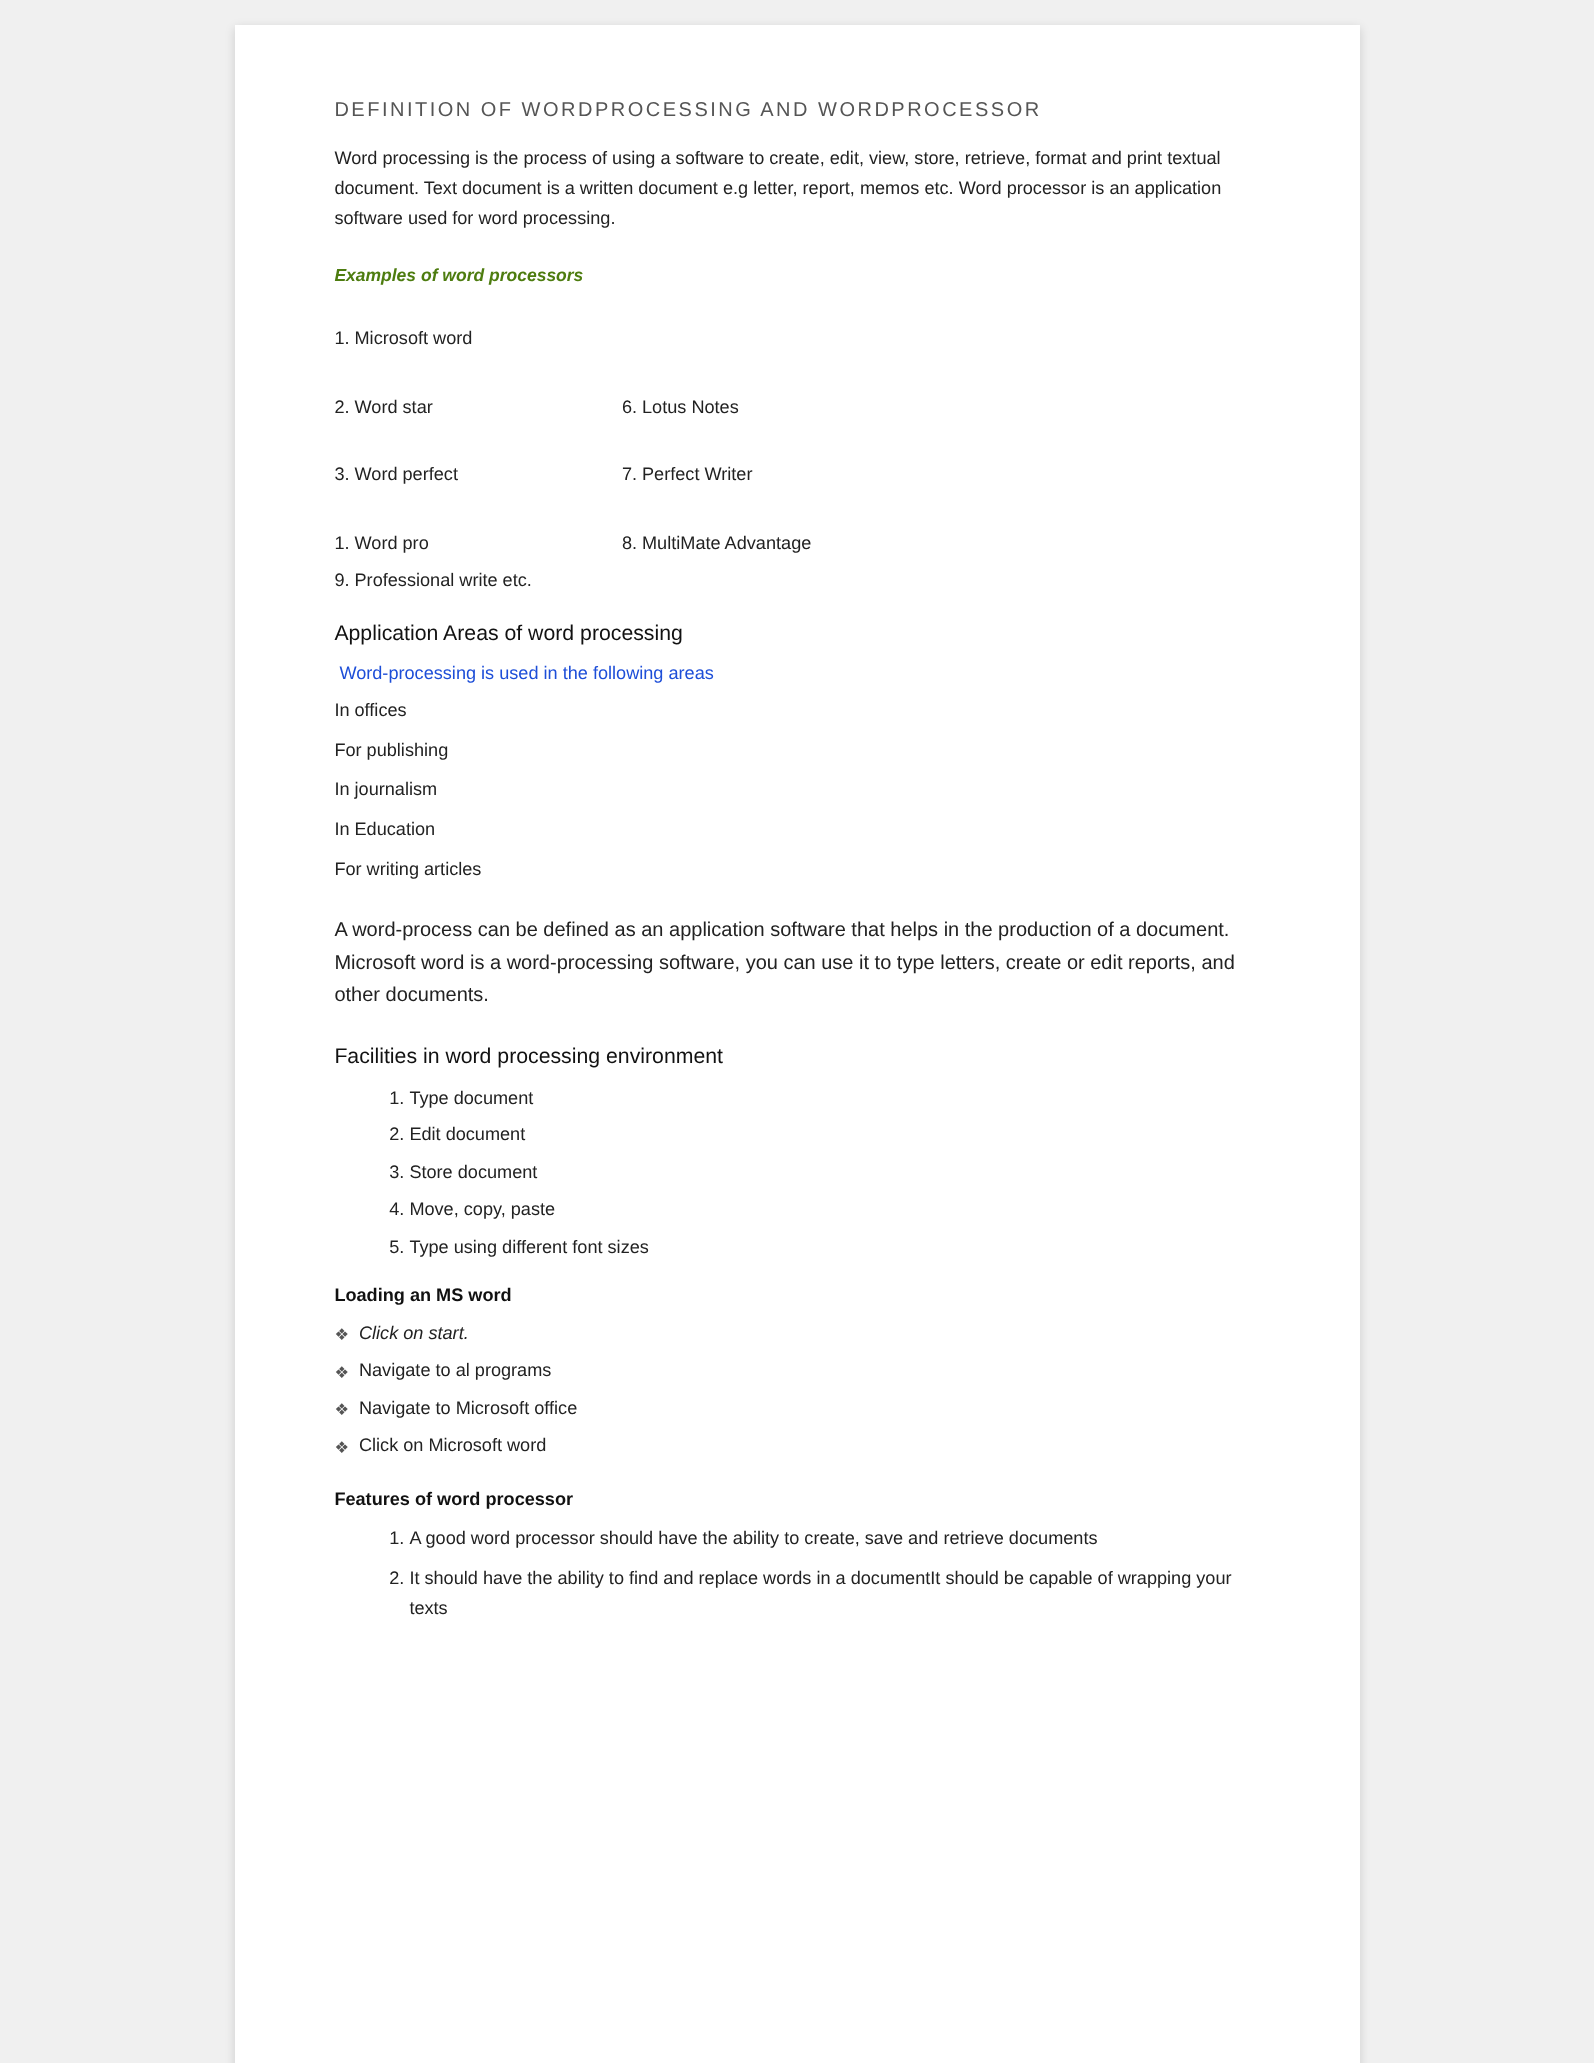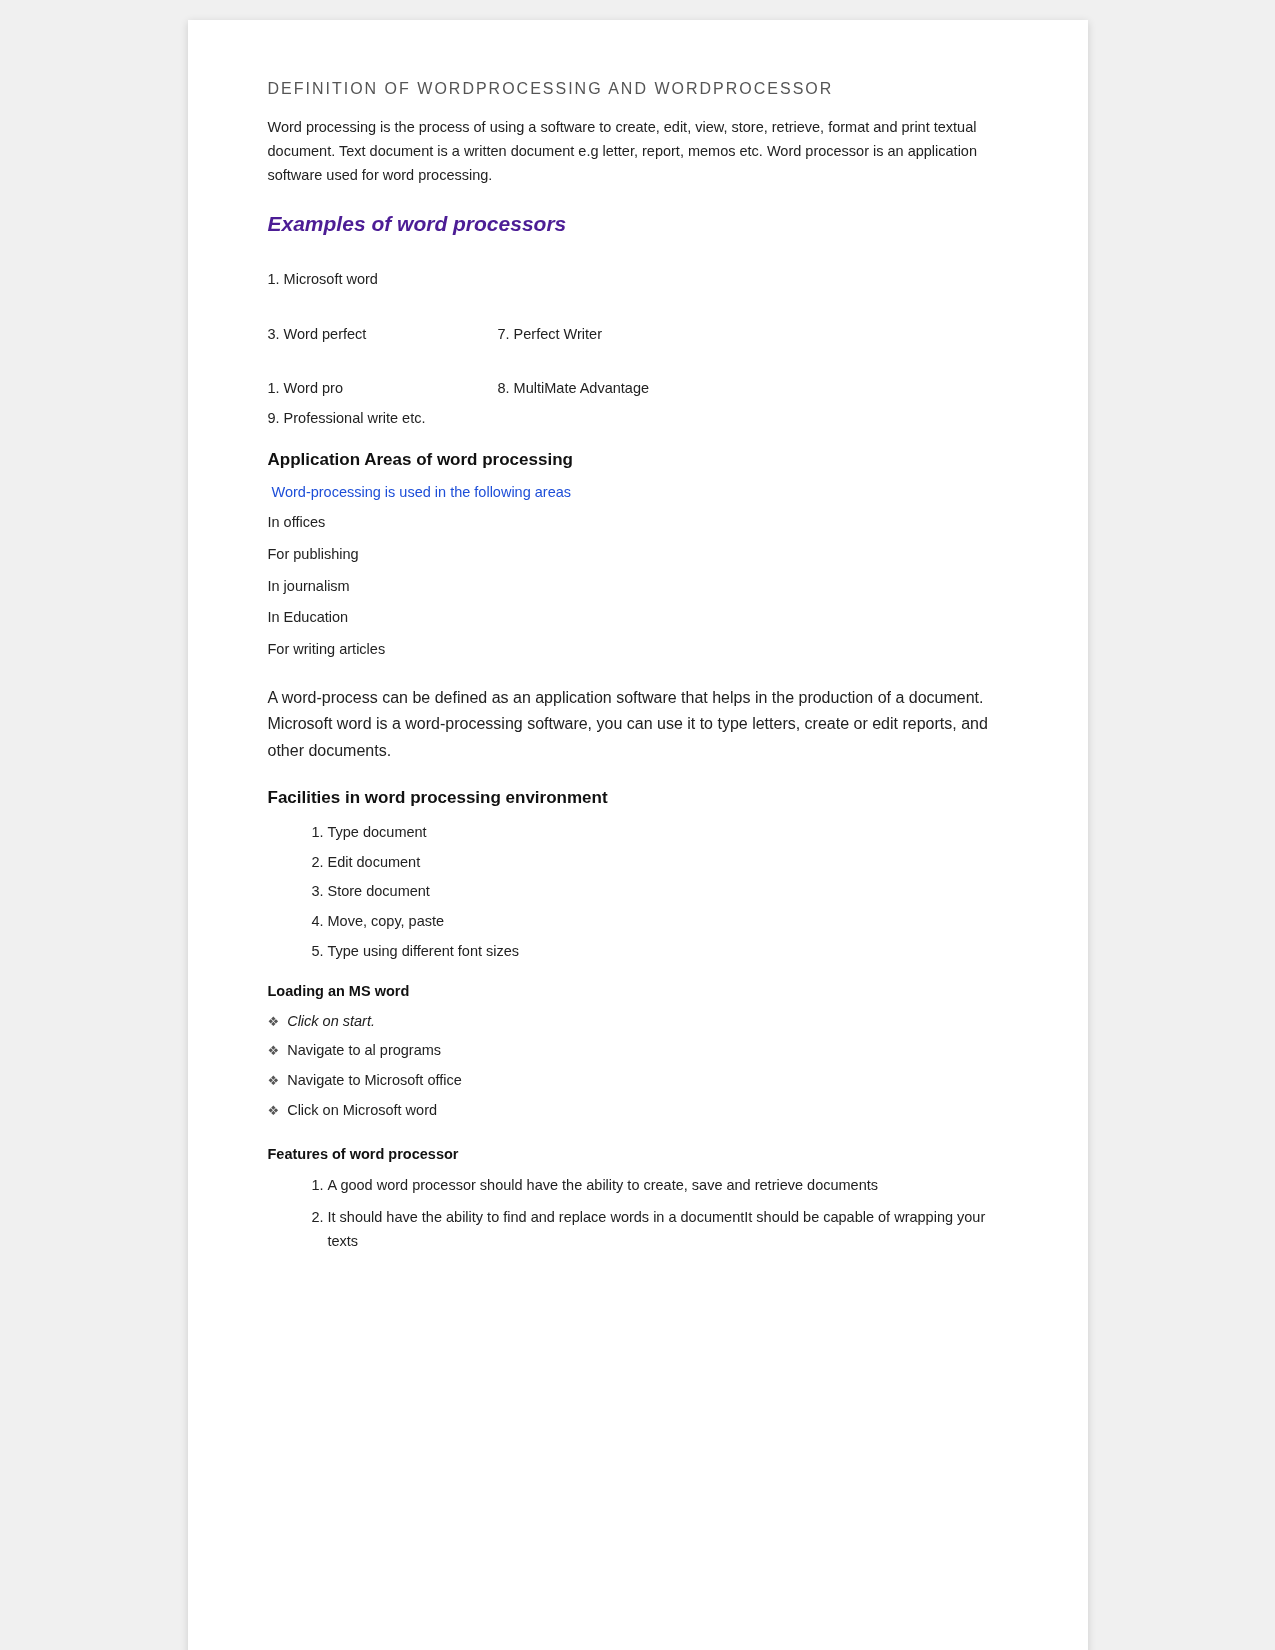--- a/index.html
+++ b/index.html
@@ -33,30 +33,30 @@
     }
 
     .intro-paragraph {
       font-size: 14.5px;
       line-height: 1.65;
       color: #222;
       margin-bottom: 24px;
     }
 
     .section-heading-italic {
-      font-size: 21px;
+      font-size: 14px;
       font-weight: bold;
       font-style: italic;
-      color: #4c1d95;
+      color: #4d7c0f;
       margin-bottom: 18px;
     }
 
     .section-heading-bold {
       font-size: 17px;
-      font-weight: bold;
+      font-weight: normal;
       color: #111;
       margin-bottom: 14px;
     }
 
     .examples-table {
       width: 100%;
       margin-bottom: 10px;
     }
 
     .examples-table .row {
@@ -190,20 +190,24 @@
 
   <div class="page-subtitle">DEFINITION OF WORDPROCESSING AND WORDPROCESSOR</div>
 
   <p class="intro-paragraph">Word processing is the process of using a software to create, edit, view, store, retrieve, format and print textual document. Text document is a written document e.g letter, report, memos etc. Word processor is an application software used for word processing.</p>
 
   <h2 class="section-heading-italic">Examples of word processors</h2>
 
   <div class="examples-table">
     <div class="row">
       <span class="col1">1. Microsoft word</span>
+    </div>
+    <div class="row">
+      <span class="col1">2. Word star</span>
+      <span class="col2">6. Lotus Notes</span>
     </div>
     <div class="row">
       <span class="col1">3. Word perfect</span>
       <span class="col2">7. Perfect Writer</span>
     </div>
     <div class="row">
       <span class="col1">1. Word pro</span>
       <span class="col2">8. MultiMate Advantage</span>
     </div>
   </div>

